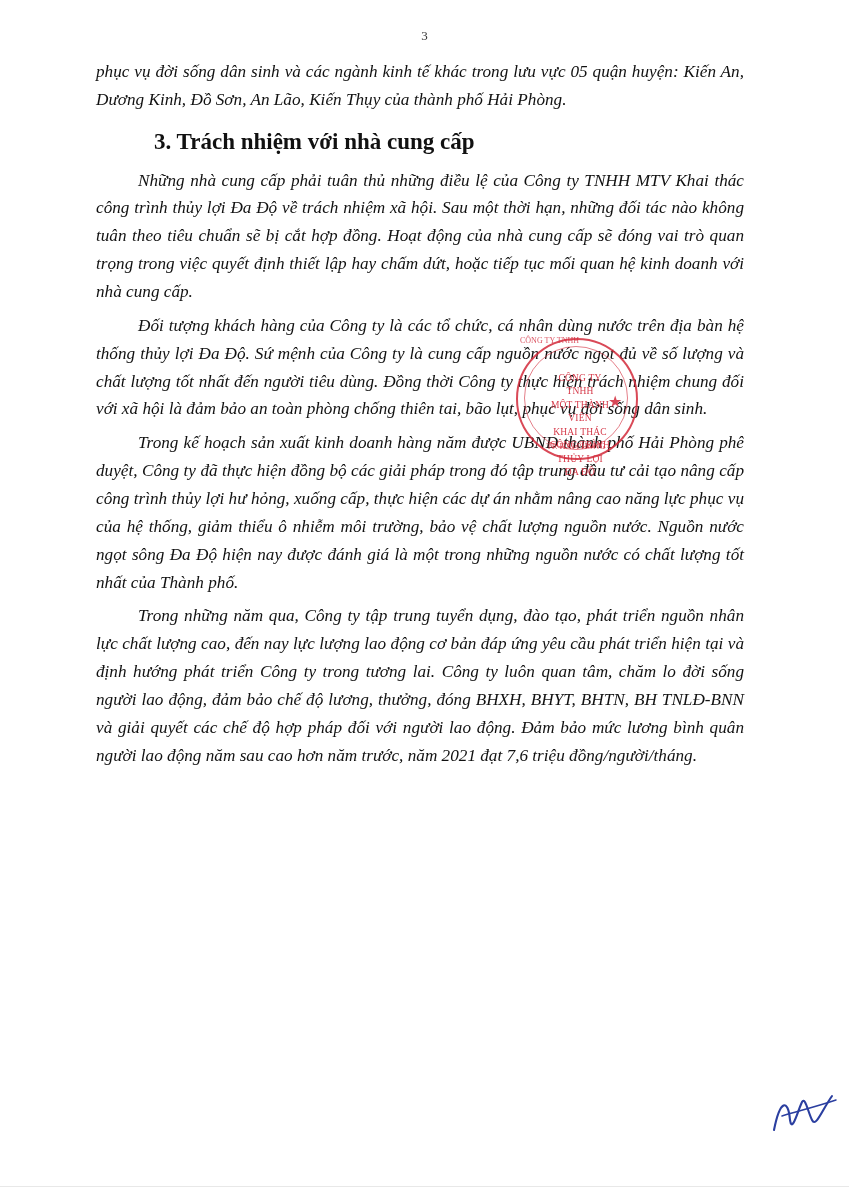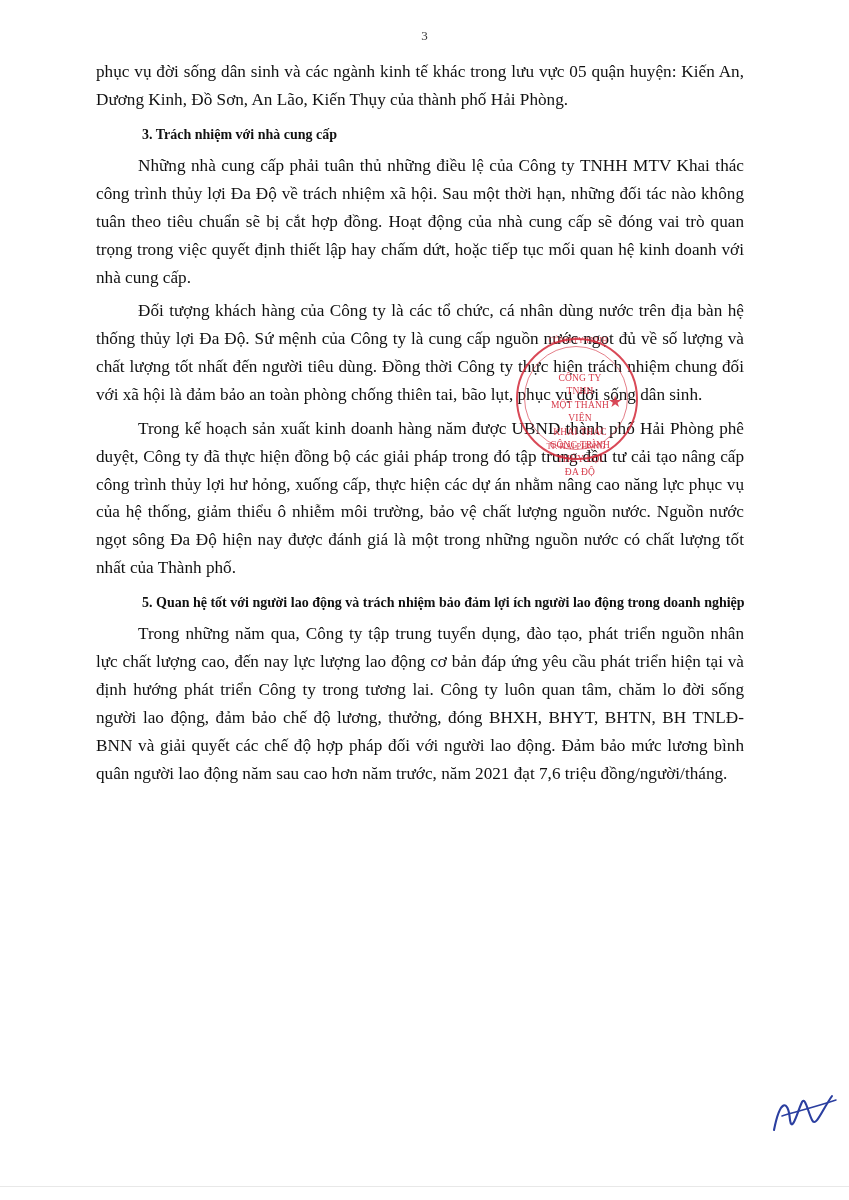--- a/index.html
+++ b/index.html
@@ -32,30 +32,31 @@
     left: 96px;
     width: 660px;
   }
   p {
     margin: 0 12px 6px 0;
     font-size: 17.2px;
     line-height: 1.62;
     text-align: justify;
     text-justify: inter-word;
     color: #111111;
+    font-style: italic;
   }
   p.indent {
     text-indent: 42px;
   }
   p.noindent {
     text-indent: 0;
   }
   h3.heading {
-    margin: 10px 0 6px 4px;
-    font-size: 14px;
+    margin: 10px 0 6px 16px;
+    font-size: 23px;
     line-height: 1.6;
     font-weight: bold;
     text-indent: 42px;
     text-align: left;
   }
   h3.heading.wrap {
     text-align: justify;
   }
   
   .seal {
@@ -102,24 +103,24 @@
     text-align: center;
     color: #d2293a;
     font-size: 9.5px;
     line-height: 1.42;
     font-family: "Liberation Serif", serif;
     letter-spacing: 0.2px;
     opacity: 0.92;
   }
   .seal .seal-top-arc {
     position: absolute;
-    left: 18px;
+    left: 8px;
     top: 6px;
     width: 96px;
-    text-align: center;
+    text-align: left;
     color: #d2293a;
     font-size: 8px;
     opacity: 0.8;
   }
   .seal .seal-bottom-arc {
     position: absolute;
     left: 12px;
     top: 112px;
     width: 104px;
     text-align: center;
@@ -156,21 +157,20 @@
   <div class="content">
 
     <p class="noindent">phục vụ đời sống dân sinh và các ngành kinh tế khác trong lưu vực 05 quận huyện: Kiến An, Dương Kinh, Đồ Sơn, An Lão, Kiến Thụy của thành phố Hải Phòng.</p>
 
     <h3 class="heading">3. Trách nhiệm với nhà cung cấp</h3>
     <p class="indent">Những nhà cung cấp phải tuân thủ những điều lệ của Công ty TNHH MTV Khai thác công trình thủy lợi Đa Độ về trách nhiệm xã hội. Sau một thời hạn, những đối tác nào không tuân theo tiêu chuẩn sẽ bị cắt hợp đồng. Hoạt động của nhà cung cấp sẽ đóng vai trò quan trọng trong việc quyết định thiết lập hay chấm dứt, hoặc tiếp tục mối quan hệ kinh doanh với nhà cung cấp.</p>
 
     <p class="indent">Đối tượng khách hàng của Công ty là các tổ chức, cá nhân dùng nước trên địa bàn hệ thống thủy lợi Đa Độ. Sứ mệnh của Công ty là cung cấp nguồn nước ngọt đủ về số lượng và chất lượng tốt nhất đến người tiêu dùng. Đồng thời Công ty thực hiện trách nhiệm chung đối với xã hội là đảm bảo an toàn phòng chống thiên tai, bão lụt, phục vụ đời sống dân sinh.</p>
     <p class="indent">Trong kế hoạch sản xuất kinh doanh hàng năm được UBND thành phố Hải Phòng phê duyệt, Công ty đã thực hiện đồng bộ các giải pháp trong đó tập trung đầu tư cải tạo nâng cấp công trình thủy lợi hư hỏng, xuống cấp, thực hiện các dự án nhằm nâng cao năng lực phục vụ của hệ thống, giảm thiểu ô nhiễm môi trường, bảo vệ chất lượng nguồn nước. Nguồn nước ngọt sông Đa Độ hiện nay được đánh giá là một trong những nguồn nước có chất lượng tốt nhất của Thành phố.</p>
 
-    <h3 class="heading wrap">5. Quan hệ tốt với người lao động và trách nhiệm bảo đảm lợi ích người lao động trong doanh nghiệp</h3>
     <p class="indent">Trong những năm qua, Công ty tập trung tuyển dụng, đào tạo, phát triển nguồn nhân lực chất lượng cao, đến nay lực lượng lao động cơ bản đáp ứng yêu cầu phát triển hiện tại và định hướng phát triển Công ty trong tương lai. Công ty luôn quan tâm, chăm lo đời sống người lao động, đảm bảo chế độ lương, thưởng, đóng BHXH, BHYT, BHTN, BH TNLĐ-BNN và giải quyết các chế độ hợp pháp đối với người lao động. Đảm bảo mức lương bình quân người lao động năm sau cao hơn năm trước, năm 2021 đạt 7,6 triệu đồng/người/tháng.</p>
 
   </div>
 
   <div class="seal">
     <div class="ring"></div>
     <div class="ring2"></div>
     <div class="seal-top-arc">CÔNG TY TNHH</div>
     <div class="seal-text" style="white-space: pre-line;">CÔNG TY
 TNHH

